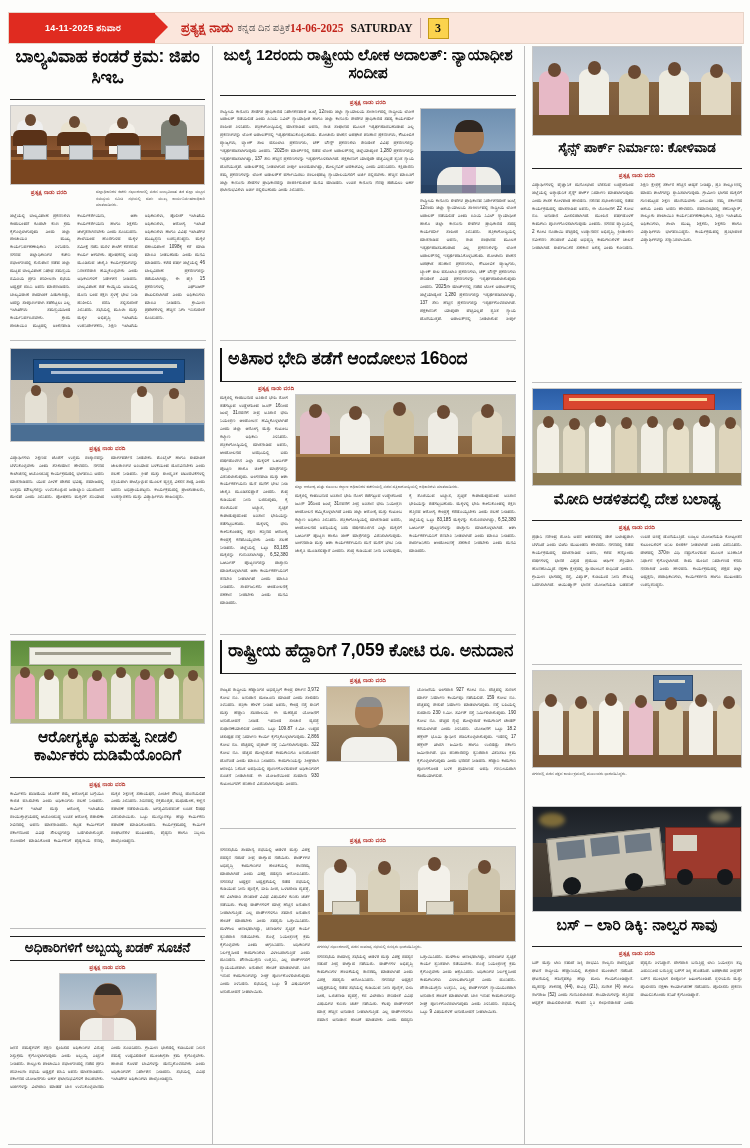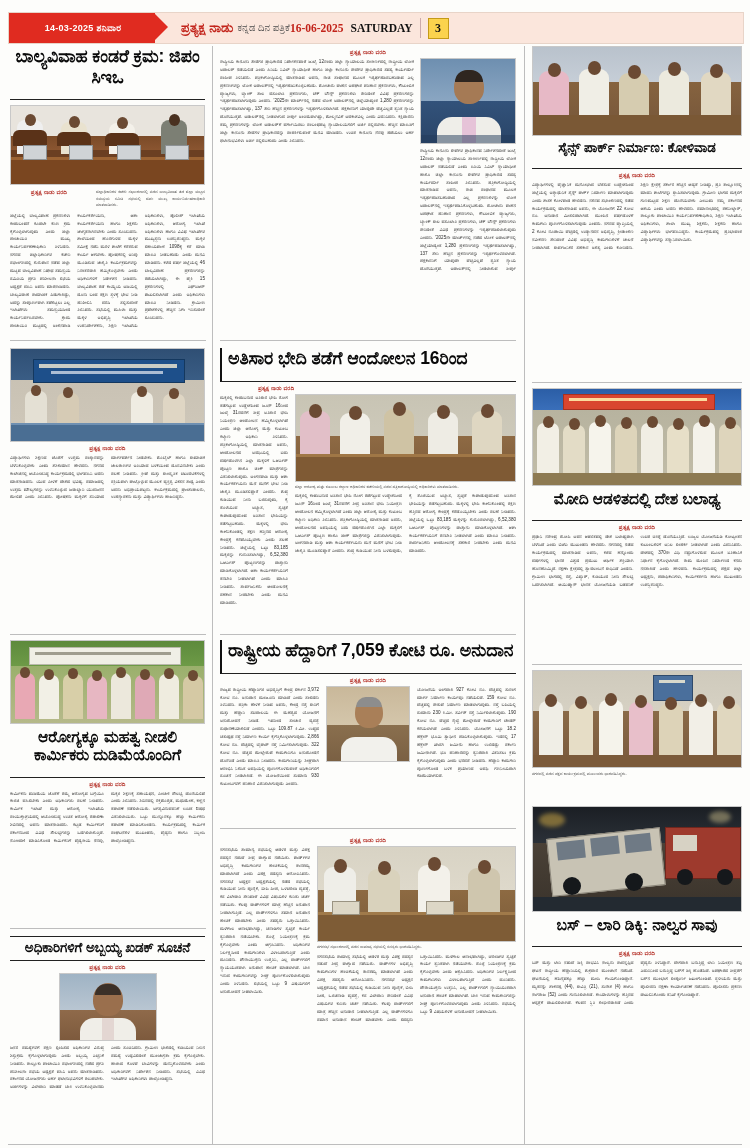--- a/index.html
+++ b/index.html
@@ -113,27 +113,27 @@
     font-size:4.2px;line-height:1.55;color:#333;text-align:justify;
     margin-top:2px;
   }
 </style>
 </head>
 <body>
 
 <div class="page">
 
   <div class="masthead">
-    <div class="mh-date-red">14-03-2025 ಶನಿವಾರ</div>
+    <div class="mh-date-red">14-11-2025 ಶನಿವಾರ</div>
     <div class="mh-logo">
       <span class="mh-logo-kn">ಪ್ರತ್ಯಕ್ಷ ನಾಡು</span>
       <span class="mh-logo-sub">ಕನ್ನಡ ದಿನ ಪತ್ರಿಕೆ</span>
     </div>
     <div class="mh-right">
-      <span class="mh-date2">16-06-2025</span>
+      <span class="mh-date2">14-06-2025</span>
       <span class="mh-day">SATURDAY</span>
       <span class="mh-sep"></span>
       <span class="mh-pageno">3</span>
     </div>
   </div>
 
   <div class="vrule" style="left:212px;top:46px;height:1098px;"></div>
   <div class="vrule" style="left:524px;top:46px;height:1098px;"></div>
   <div class="hrule" style="left:8px;top:1144px;width:734px;"></div>
 
@@ -247,20 +247,21 @@
       <div class="head" style="left:33px;top:9px;width:30px;height:33px;background:#9a6f4d;border-radius:50% 50% 45% 45%;"></div>
       <div style="position:absolute;left:35px;top:10px;width:26px;height:11px;background:#3b3028;border-radius:13px 13px 0 0;"></div>
       <div style="position:absolute;left:20px;bottom:0;width:56px;height:22px;background:#f0eee8;border-radius:14px 14px 0 0;"></div>
       <div style="position:absolute;left:42px;bottom:0;width:12px;height:22px;background:#caa;opacity:.35;"></div>
     </div>
 
     <div class="body cols2" style="height:126px;overflow:hidden;">ಜನರ ಸಮಸ್ಯೆಗಳಿಗೆ ತಕ್ಷಣ ಸ್ಪಂದಿಸದ ಅಧಿಕಾರಿಗಳ ವಿರುದ್ಧ ಶಿಸ್ತುಕ್ರಮ ಕೈಗೊಳ್ಳಲಾಗುವುದು ಎಂದು ಅಬ್ಬಯ್ಯ ಎಚ್ಚರಿಕೆ ನೀಡಿದರು. ತಾಲ್ಲೂಕು ಪಂಚಾಯಿತಿ ಸಭಾಂಗಣದಲ್ಲಿ ನಡೆದ ಪ್ರಗತಿ ಪರಿಶೀಲನಾ ಸಭೆಯ ಅಧ್ಯಕ್ಷತೆ ವಹಿಸಿ ಅವರು ಮಾತನಾಡಿದರು. ಸರ್ಕಾರದ ಯೋಜನೆಗಳು ಅರ್ಹ ಫಲಾನುಭವಿಗಳಿಗೆ ತಲುಪಬೇಕು. ಅರ್ಜಿಗಳನ್ನು ವಿಲೇವಾರಿ ಮಾಡದೆ ಬಾಕಿ ಉಳಿಸಿಕೊಳ್ಳಬಾರದು ಎಂದು ಸೂಚಿಸಿದರು. ಗ್ರಾಮೀಣ ಭಾಗದಲ್ಲಿ ಕುಡಿಯುವ ನೀರಿನ ಸಮಸ್ಯೆ ಉದ್ಭವಿಸದಂತೆ ಮುಂಜಾಗ್ರತಾ ಕ್ರಮ ಕೈಗೊಳ್ಳಬೇಕು. ಹಾಳಾದ ಕೊಳವೆ ಬಾವಿಗಳನ್ನು ದುರಸ್ತಿಗೊಳಿಸಬೇಕು ಎಂದು ಅಧಿಕಾರಿಗಳಿಗೆ ನಿರ್ದೇಶನ ನೀಡಿದರು. ಸಭೆಯಲ್ಲಿ ವಿವಿಧ ಇಲಾಖೆಗಳ ಅಧಿಕಾರಿಗಳು ಪಾಲ್ಗೊಂಡಿದ್ದರು.</div>
   </div>
 
   <div class="col" style="left:220px;top:46px;width:296px;">
+    <div class="hl hl-lg hl-botline" style="text-align:center;">ಜುಲೈ 12ರಂದು ರಾಷ್ಟ್ರೀಯ ಲೋಕ ಅದಾಲತ್: ನ್ಯಾಯಾಧೀಶ ಸಂದೀಪ</div>
     <div class="byline">ಪ್ರತ್ಯಕ್ಷ ನಾಡು ವರದಿ</div>
 
     <div style="display:flex;gap:6px;">
       <div class="body" style="flex:1;height:216px;overflow:hidden;">ರಾಷ್ಟ್ರೀಯ ಕಾನೂನು ಸೇವೆಗಳ ಪ್ರಾಧಿಕಾರದ ನಿರ್ದೇಶನದಂತೆ ಜುಲೈ 12ರಂದು ಜಿಲ್ಲಾ ನ್ಯಾಯಾಲಯ ಸಂಕೀರ್ಣದಲ್ಲಿ ರಾಷ್ಟ್ರೀಯ ಲೋಕ ಅದಾಲತ್ ನಡೆಯಲಿದೆ ಎಂದು ಹಿರಿಯ ಸಿವಿಲ್ ನ್ಯಾಯಾಧೀಶ ಹಾಗೂ ಜಿಲ್ಲಾ ಕಾನೂನು ಸೇವೆಗಳ ಪ್ರಾಧಿಕಾರದ ಸದಸ್ಯ ಕಾರ್ಯದರ್ಶಿ ಸಂದೀಪ ತಿಳಿಸಿದರು. ಪತ್ರಿಕಾಗೋಷ್ಠಿಯಲ್ಲಿ ಮಾತನಾಡಿದ ಅವರು, ರಾಜಿ ಸಂಧಾನದ ಮೂಲಕ ಇತ್ಯರ್ಥಪಡಿಸಬಹುದಾದ ಎಲ್ಲ ಪ್ರಕರಣಗಳನ್ನು ಲೋಕ ಅದಾಲತ್‌ನಲ್ಲಿ ಇತ್ಯರ್ಥಪಡಿಸಿಕೊಳ್ಳಬಹುದು. ಮೋಟಾರು ವಾಹನ ಅಪಘಾತ ಪರಿಹಾರ ಪ್ರಕರಣಗಳು, ಕೌಟುಂಬಿಕ ವ್ಯಾಜ್ಯಗಳು, ಬ್ಯಾಂಕ್ ಸಾಲ ವಸೂಲಾತಿ ಪ್ರಕರಣಗಳು, ಚೆಕ್ ಬೌನ್ಸ್ ಪ್ರಕರಣಗಳು ಸೇರಿದಂತೆ ವಿವಿಧ ಪ್ರಕರಣಗಳನ್ನು ಇತ್ಯರ್ಥಪಡಿಸಲಾಗುವುದು ಎಂದರು. '2025ನೇ ಮಾರ್ಚ್‌ನಲ್ಲಿ ನಡೆದ ಲೋಕ ಅದಾಲತ್‌ನಲ್ಲಿ ಜಿಲ್ಲೆಯಾದ್ಯಂತ 1,280 ಪ್ರಕರಣಗಳನ್ನು ಇತ್ಯರ್ಥಪಡಿಸಲಾಗಿದ್ದು, 137 ಸೇರಿ ಹೆಚ್ಚಿನ ಪ್ರಕರಣಗಳನ್ನು ಇತ್ಯರ್ಥಗೊಳಿಸಲಾಗಿದೆ. ಪಕ್ಷಕಾರರಿಗೆ ಯಾವುದೇ ವೆಚ್ಚವಿಲ್ಲದೆ ತ್ವರಿತ ನ್ಯಾಯ ದೊರೆಯುತ್ತದೆ. ಅದಾಲತ್‌ನಲ್ಲಿ ನೀಡಲಾಗುವ ತೀರ್ಪು ಅಂತಿಮವಾಗಿದ್ದು, ಮೇಲ್ಮನವಿಗೆ ಅವಕಾಶವಿಲ್ಲ ಎಂದು ವಿವರಿಸಿದರು. ಕಕ್ಷಿದಾರರು ತಮ್ಮ ಪ್ರಕರಣಗಳನ್ನು ಲೋಕ ಅದಾಲತ್‌ಗೆ ವರ್ಗಾಯಿಸಲು ಸಂಬಂಧಪಟ್ಟ ನ್ಯಾಯಾಲಯಗಳಿಗೆ ಅರ್ಜಿ ಸಲ್ಲಿಸಬೇಕು. ಹೆಚ್ಚಿನ ಮಾಹಿತಿಗೆ ಜಿಲ್ಲಾ ಕಾನೂನು ಸೇವೆಗಳ ಪ್ರಾಧಿಕಾರವನ್ನು ಸಂಪರ್ಕಿಸುವಂತೆ ಮನವಿ ಮಾಡಿದರು. ಉಚಿತ ಕಾನೂನು ನೆರವು ಪಡೆಯಲು ಅರ್ಹ ಫಲಾನುಭವಿಗಳು ಅರ್ಜಿ ಸಲ್ಲಿಸಬಹುದು ಎಂದು ತಿಳಿಸಿದರು.</div>
       <div style="flex:0 0 96px;">
         <div class="photo" style="height:84px;background:#8fa6bb;">
           <div style="position:absolute;inset:0;background:linear-gradient(#6e8fb0 0%,#8aa6c2 50%,#32527a 50%,#2a4568 100%);"></div>
           <div class="head" style="left:33px;top:11px;width:30px;height:34px;background:#a57a55;border-radius:50% 50% 45% 45%;"></div>
           <div style="position:absolute;left:34px;top:11px;width:28px;height:12px;background:#2f2620;border-radius:14px 14px 0 0;"></div>
           <div style="position:absolute;left:16px;bottom:0;width:64px;height:26px;background:#efeee9;border-radius:15px 15px 0 0;"></div>

